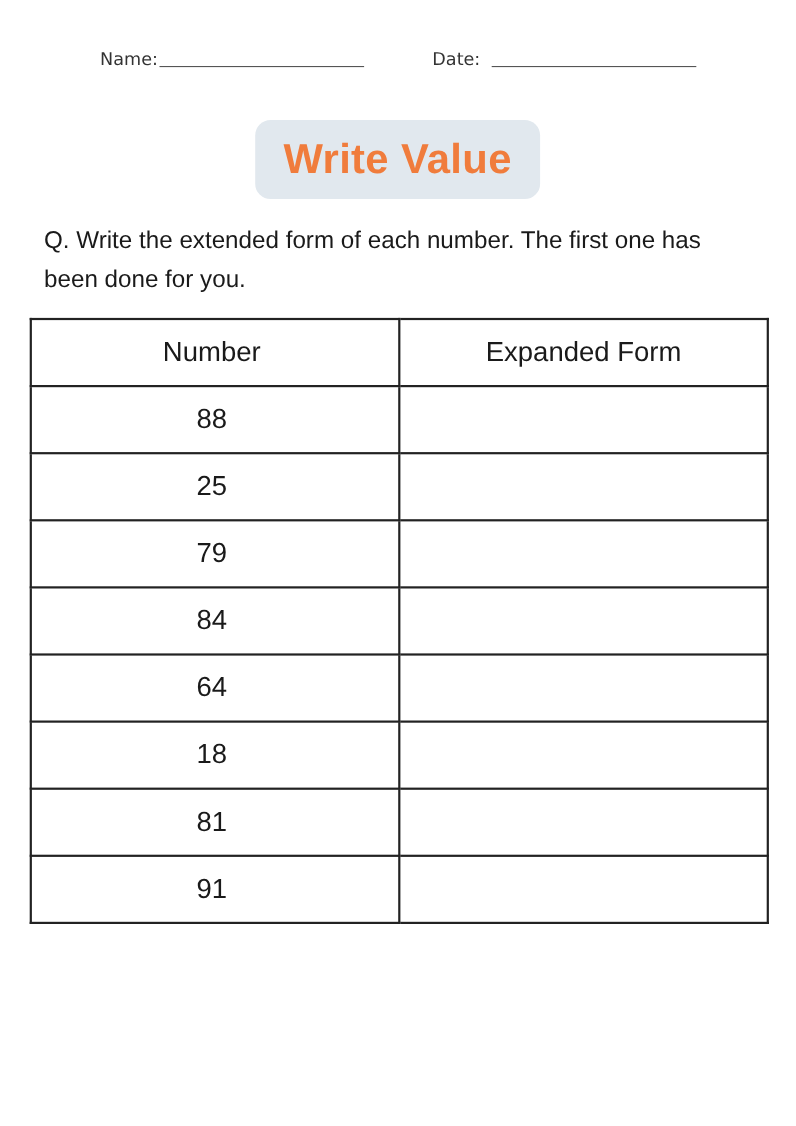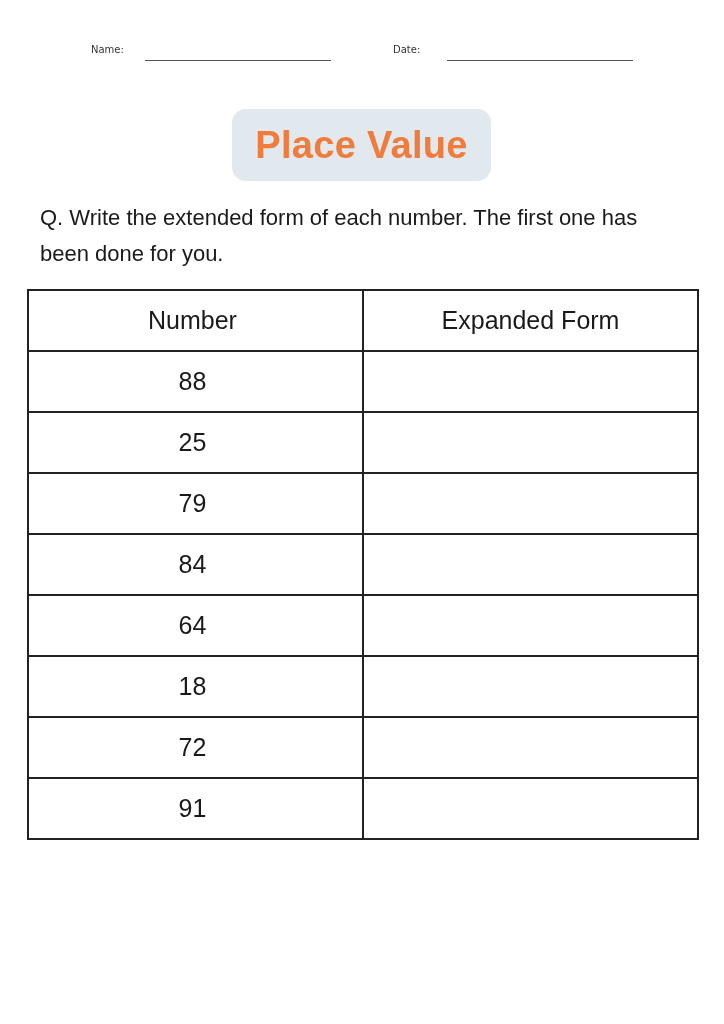--- a/index.html
+++ b/index.html
@@ -12,21 +12,21 @@
       height: 1024px;
       position: relative;
       overflow: hidden;
       font-family: "Liberation Sans", "DejaVu Sans", sans-serif;
       color: #1a1a1a;
     }
     .header-field {
       position: absolute;
       top: 44px;
       font-family: "DejaVu Sans", sans-serif;
-      font-size: 10px;
+      font-size: 16px;
       color: #333;
     }
     .header-line {
       position: absolute;
       top: 60px;
       height: 0;
       border-top: 1.5px solid #555;
     }
     #name-label { left: 91px; }
     #name-line { left: 145px; width: 186px; }
@@ -90,21 +90,21 @@
   </style>
 </head>
 <body>
 
 <div id="name-label" class="header-field">Name:</div>
 <div id="name-line" class="header-line"></div>
 <div id="date-label" class="header-field">Date:</div>
 <div id="date-line" class="header-line"></div>
 
 <div class="title-pill">
-  <span class="title-text">Place Value</span>
+  <span class="title-text">Write Value</span>
 </div>
 
 <div class="instructions">Q. Write the extended form of each number. The first one has been done for you.</div>
 
 <table class="worksheet-table">
   <colgroup>
       <col class="c1">
       <col class="c2">
     </colgroup>
   <thead>
@@ -132,21 +132,21 @@
     </tr>
     <tr>
       <td class="cell-number">64</td>
       <td></td>
     </tr>
     <tr>
       <td class="cell-number">18</td>
       <td></td>
     </tr>
     <tr>
-      <td class="cell-number">72</td>
+      <td class="cell-number">81</td>
       <td></td>
     </tr>
     <tr>
       <td class="cell-number">91</td>
       <td></td>
     </tr>
   </tbody>
 </table>
 
 </body></html>

